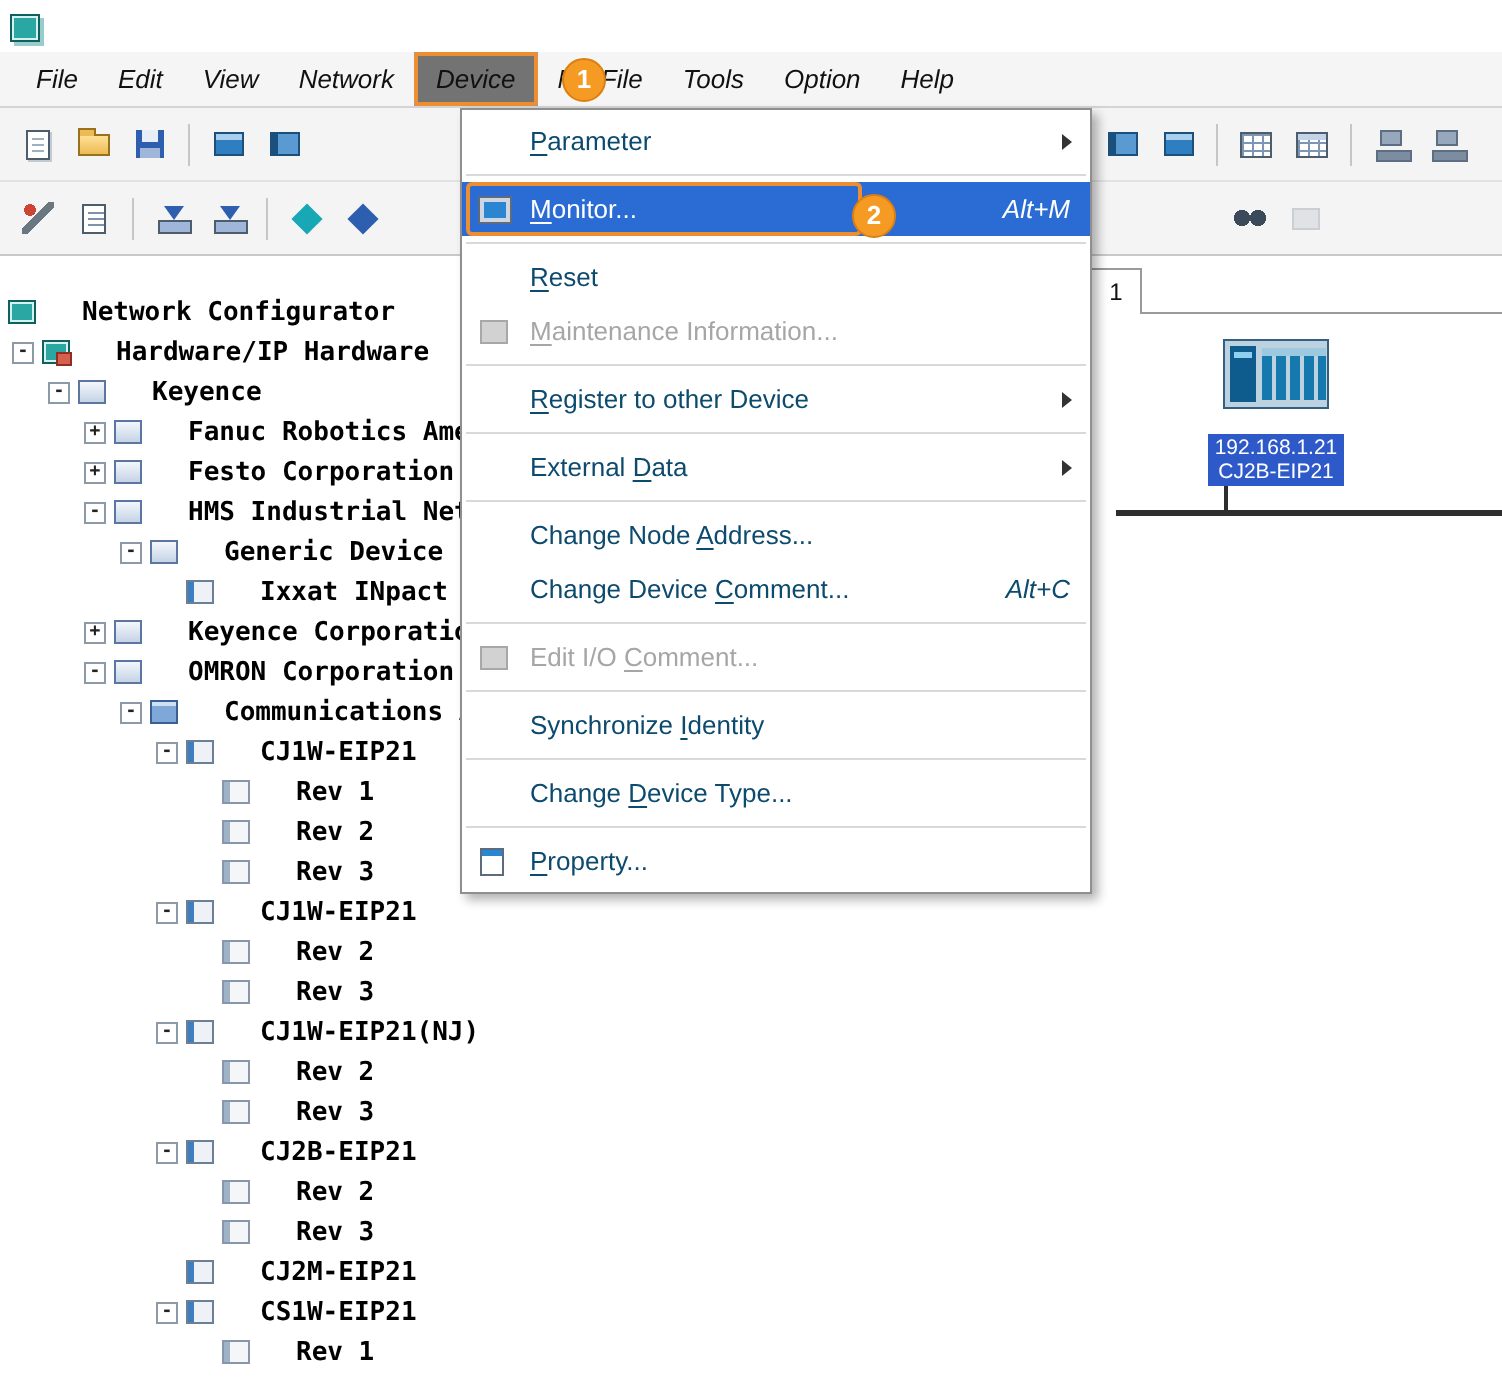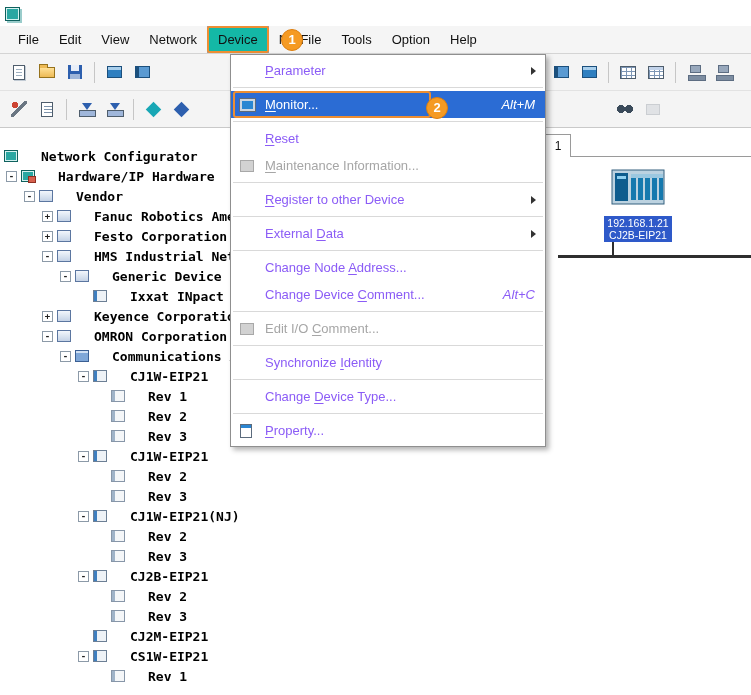--- a/index.html
+++ b/index.html
@@ -5,23 +5,23 @@
   * { margin:0; padding:0; box-sizing:border-box; }
   html,body { width:751px; height:695px; }
   body { position:relative; overflow:hidden; background:#fff; font-family:"Liberation Sans",sans-serif; color:#111; }
 
   
   .titlebar { height:26px; display:flex; align-items:center; gap:6px; padding:2px 5px 0 5px; background:#fff; }
   .app-icon { width:15px; height:14px; background:#2aa7a2; border:1px solid #0f615e; box-shadow: inset 0 0 0 1px #d6f2f0, 2px 2px 0 rgba(31,143,139,.45); }
   .title-text { font-size:13px; color:#000; }
 
   
-  .menubar { position:relative; height:28px; display:flex; align-items:stretch; padding-left:8px; background:#f5f5f5; border-bottom:1px solid #d4d4d4; }
+  .menubar { position:relative; height:28px; display:flex; align-items:stretch; padding-left:8px; background:#f5f5f5; border-bottom:1px solid #d4d4d4;font-style:italic; }
   .mb-item { position:relative; padding:0 10px; font-size:13px; display:flex; align-items:center; color:#111; }
-  .mb-item.active { background:#14b8a6; border:1px solid #7da2ce; }
+  .mb-item.active { background:#737373; border:1px solid #7da2ce; }
   .annot-frame { position:absolute; inset:-1px; border:2px solid #ED8E33; border-radius:2px; pointer-events:none; }
 
   .badge { position:absolute; width:22px; height:22px; border-radius:50%; background:#F59A23; border:1px solid #dd7f10;
            color:#fff; font-weight:bold; font-size:13px; line-height:20px; text-align:center; z-index:60; }
   #badge1 { left:281px; top:29px; }
   #badge2 { left:426px; top:97px; }
 
   
   .toolbar { position:relative; display:flex; align-items:center; padding:0 6px; background:#f4f4f4; }
   #toolbar1 { height:37px; border-bottom:1px solid #e2e2e2; }
@@ -91,21 +91,21 @@
   .ti-hw  { background:#2aa7a2; border:1px solid #0f615e; box-shadow:inset 0 0 0 1px #d6f2f0; }
   .ti-hw::after { content:""; position:absolute; right:-2px; bottom:-2px; width:6px; height:5px; background:#d6604d; border:1px solid #8f2f22; }
   .ti-vendor { background:linear-gradient(#f3f7fc,#c5d3e6); border:1px solid #5b76a0; }
   .ti-adapter { background:#7fa7d8; border:1px solid #3b5f93; box-shadow:inset 0 2px 0 #d0e0f4; }
   .ti-dev { background:#eef2f6; border:1px solid #6c7f95; box-shadow:inset 3px 0 0 #3f7fbf; }
   .ti-rev { background:#f4f6f8; border:1px solid #8796a8; box-shadow:inset 3px 0 0 #9fb3c8; }
 
   
   #device-menu { position:absolute; left:230px; top:54px; width:316px; background:#fff; border:1px solid #8f8f8f;
                  box-shadow:3px 3px 5px rgba(0,0,0,.3); z-index:50; padding:2px 0; }
-  .menu-item { position:relative; height:27px; display:flex; align-items:center; padding-left:34px; font-size:13px; color:#8b5cf6; }
+  .menu-item { position:relative; height:27px; display:flex; align-items:center; padding-left:34px; font-size:13px; color:#0c4a6e; }
   .menu-item.sel { background:#2b6cd4; color:#fff; }
   .menu-item.disabled { color:#a6a6a6; }
   .menu-sep { height:1px; background:#d9d9d9; margin:3px 2px; }
   .mi-icon { position:absolute; left:9px; display:block; }
   .mi-label u { text-underline-offset:2px; }
   .mi-shortcut { position:absolute; right:10px; font-size:13px;font-style:italic; }
   .mi-arrow { position:absolute; right:9px; width:0; height:0; border-left:5px solid #333; border-top:4px solid transparent; border-bottom:4px solid transparent; }
   .annot-outline { position:absolute; left:2px; top:0; width:198px; height:27px; border:2px solid #ED8E33; border-radius:3px; pointer-events:none; }
   .mi-monitor { width:15px; height:12px; background:#2b86d2; border:2px solid #cdd6e2; outline:1px solid #5c6b7d; }
   .mi-gray { width:14px; height:12px; background:#d2d2d2; border:1px solid #a8a8a8; }
@@ -239,21 +239,21 @@
       <span class="tr-text">Network Configurator</span>
     </div>
     <div class="tr" style="padding-left: 6px;">
       <div class="tr-exp">-</div>
       <div class="tr-ico ti-hw"></div>
       <span class="tr-text">Hardware/IP Hardware</span>
     </div>
     <div class="tr" style="padding-left: 24px;">
       <div class="tr-exp">-</div>
       <div class="tr-ico ti-vendor"></div>
-      <span class="tr-text">Vendor</span>
+      <span class="tr-text">Keyence</span>
     </div>
     <div class="tr" style="padding-left: 42px;">
       <div class="tr-exp">+</div>
       <div class="tr-ico ti-vendor"></div>
       <span class="tr-text">Fanuc Robotics America</span>
     </div>
     <div class="tr" style="padding-left: 42px;">
       <div class="tr-exp">+</div>
       <div class="tr-ico ti-vendor"></div>
       <span class="tr-text">Festo Corporation</span>

